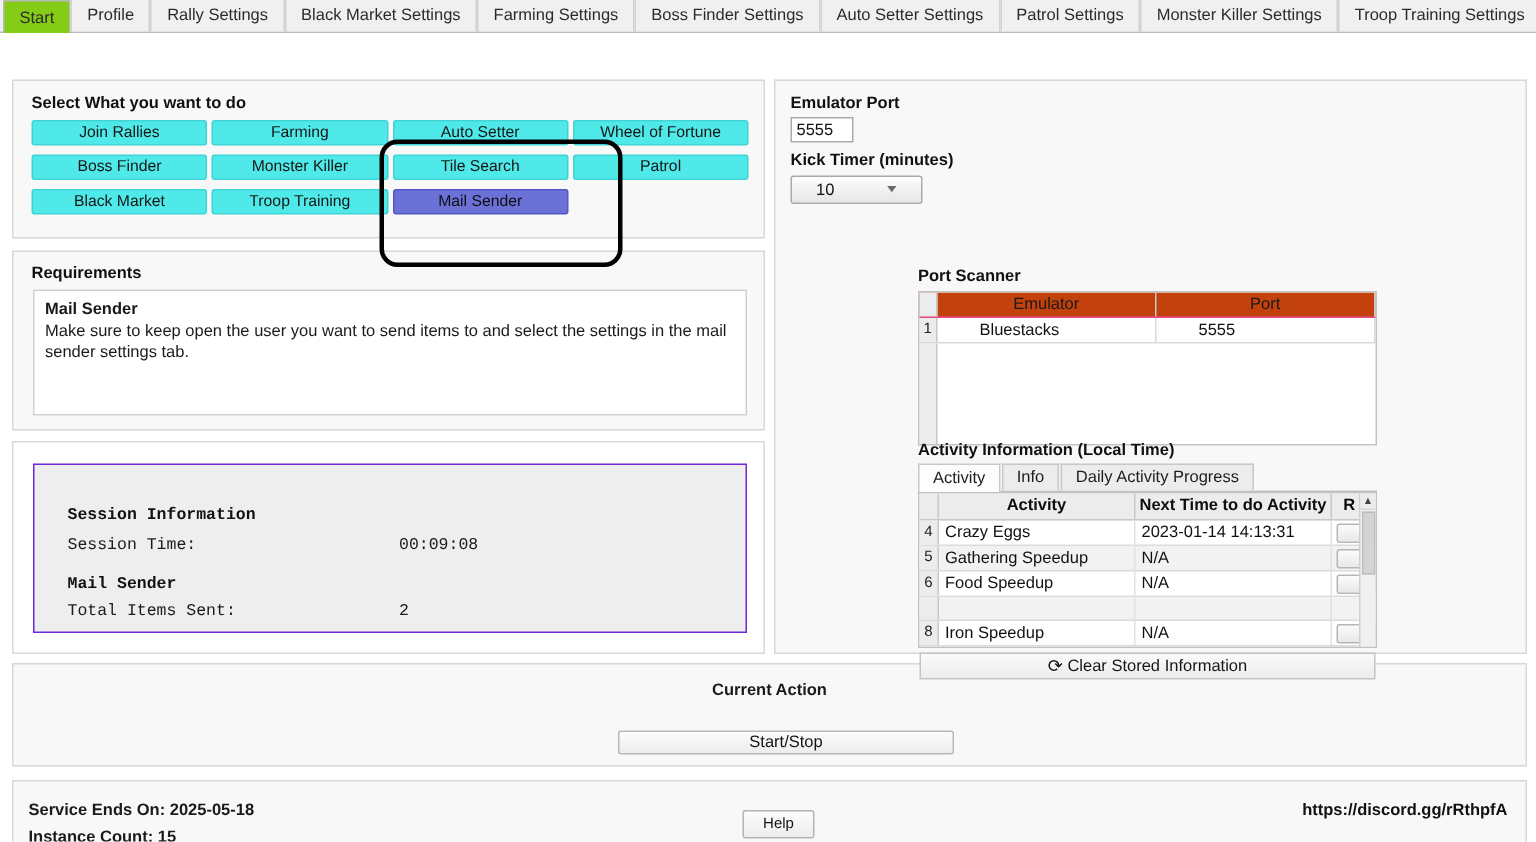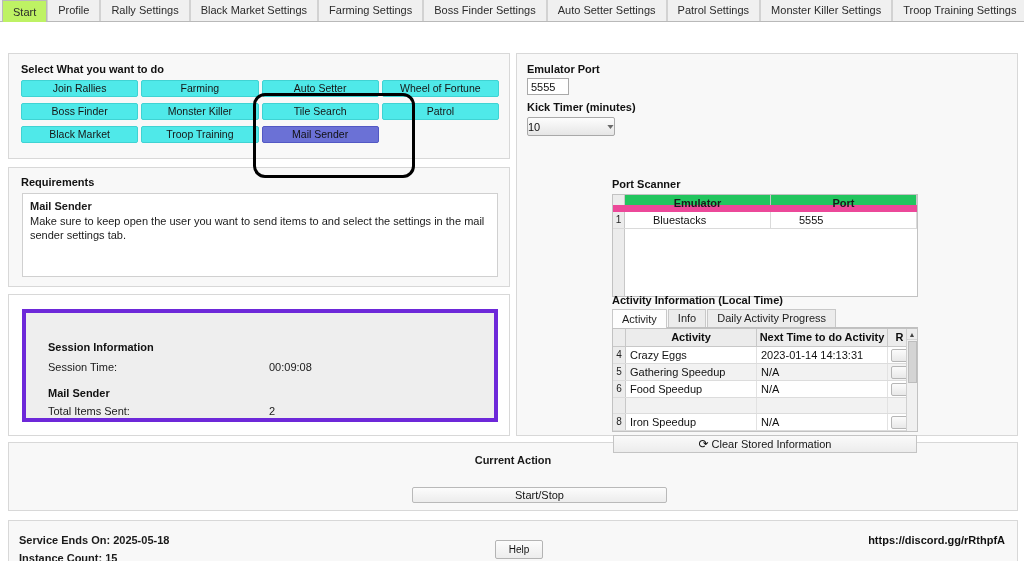--- a/index.html
+++ b/index.html
@@ -29,21 +29,21 @@
     padding: 0 10px;
     font-size: 11px;
     color: #2b2b2b;
     background: #f0f0f0;
     border-left: 1px solid #d2d2d2;
     border-right: 1px solid #d2d2d2;
     white-space: nowrap;
     cursor: default;
   }
   .tab.active {
-    background: #bef264;
+    background: #84cc16;
     border-left: 1px solid #b9b9b9;
     border-right: 1px solid #b9b9b9;
     border-top: 1px solid #b9b9b9;
     margin-bottom: -1px;
     height: 22px;
     line-height: 22px;
   }
 
   
   .page { position: relative; width: 1024px; height: 539px; background: #fff; padding: 0; }
@@ -118,21 +118,22 @@
   }
   .req-heading { font-weight: bold; display: block; }
 
   
   #session-panel { left: 8px; top: 272px; width: 502px; height: 142px; background:#fff; border:1px solid #d8d8d8;}
   .session-inner {
     position: absolute;
     left: 13px; top: 14px;
     width: 476px; height: 113px;
     background: #eeeeee;
-    border: 4px solid #6d28d9;
+    border: 1px solid #6d28d9;
+    font-family: Liberation Mono, monospace;
   }
   .sess-line { position: absolute; font-size: 11px; }
   .sess-head { font-weight: bold; color: #111; }
   .sess-label { color: #1a1a1a; }
   .sess-value { color: #1a1a1a; }
 
   
   #right-panel { left: 516px; top: 31px; width: 502px; height: 383px; }
   .emu-label { position: absolute; left: 10px; top: 9px; }
   .port-input {
@@ -150,40 +151,40 @@
   .kick-select {
     position: absolute;
     left: 10px; top: 63px;
     width: 88px; height: 19px;
     background: linear-gradient(#fdfdfd,#e6e6e6);
     border: 1px solid #a9a9a9;
     border-radius: 2px;
     font-size: 11px;
     color: #111;
     display: flex; align-items: center;
-    padding: 0 0;
+    padding: 0 16px;
   }
   .kick-select .caret {
     margin-left: auto;
     font-size: 7px;
     color: #6a6a6a;
     transform: scaleX(1.5);
   }
 
   
   .ps-title { position: absolute; left: 95px; top: 124px; }
   .ps-table {
     position: absolute;
     left: 95px; top: 140px;
     width: 306px; height: 103px;
     background: #ffffff;
     border: 1px solid #c2c2c2;
     overflow: hidden;
   }
-  .ps-head { display: flex; height: 17px; background: #22c55e; border-bottom: 7px solid #ec4899; font-weight: bold; }
+  .ps-head { display: flex; height: 17px; background: #c2410c; border-bottom: 1px solid #ec4899; }
   .ps-head .corner { width: 12px; border-right: 1px solid #c8c8c8; background:#ececec; }
   .ps-head .th {
     flex: 1;
     text-align: center;
     line-height: 16px;
     font-size: 11px;
     color: #1a1a1a;
     border-right: 1px solid #c8c8c8;
   }
   .ps-row { display: flex; height: 17px; border-bottom: 1px solid #dadada; }
@@ -292,21 +293,21 @@
   }
   .refresh-icon { font-size: 12px; line-height: 1; color: #111; }
 
   
   #current-action-panel { left: 8px; top: 420px; width: 1010px; height: 69px; }
   .ca-title { position: absolute; width: 100%; text-align: center; top: 11px; font-weight: bold; font-size: 11px; }
   .ca-status { position: absolute; width: 100%; text-align: center; top: 28px; font-weight: bold; font-size: 11px; color: #0a8a0a; }
   .ca-button {
     position: absolute;
     left: 403px; top: 44px;
-    width: 255px; height: 16px;
+    width: 224px; height: 16px;
     background: linear-gradient(#fcfcfc,#ececec);
     border: 1px solid #b9b9b9;
     border-radius: 2px;
     text-align: center;
     line-height: 14px;
     font-size: 11px;
     color: #131313;
     cursor: default;
   }
 

